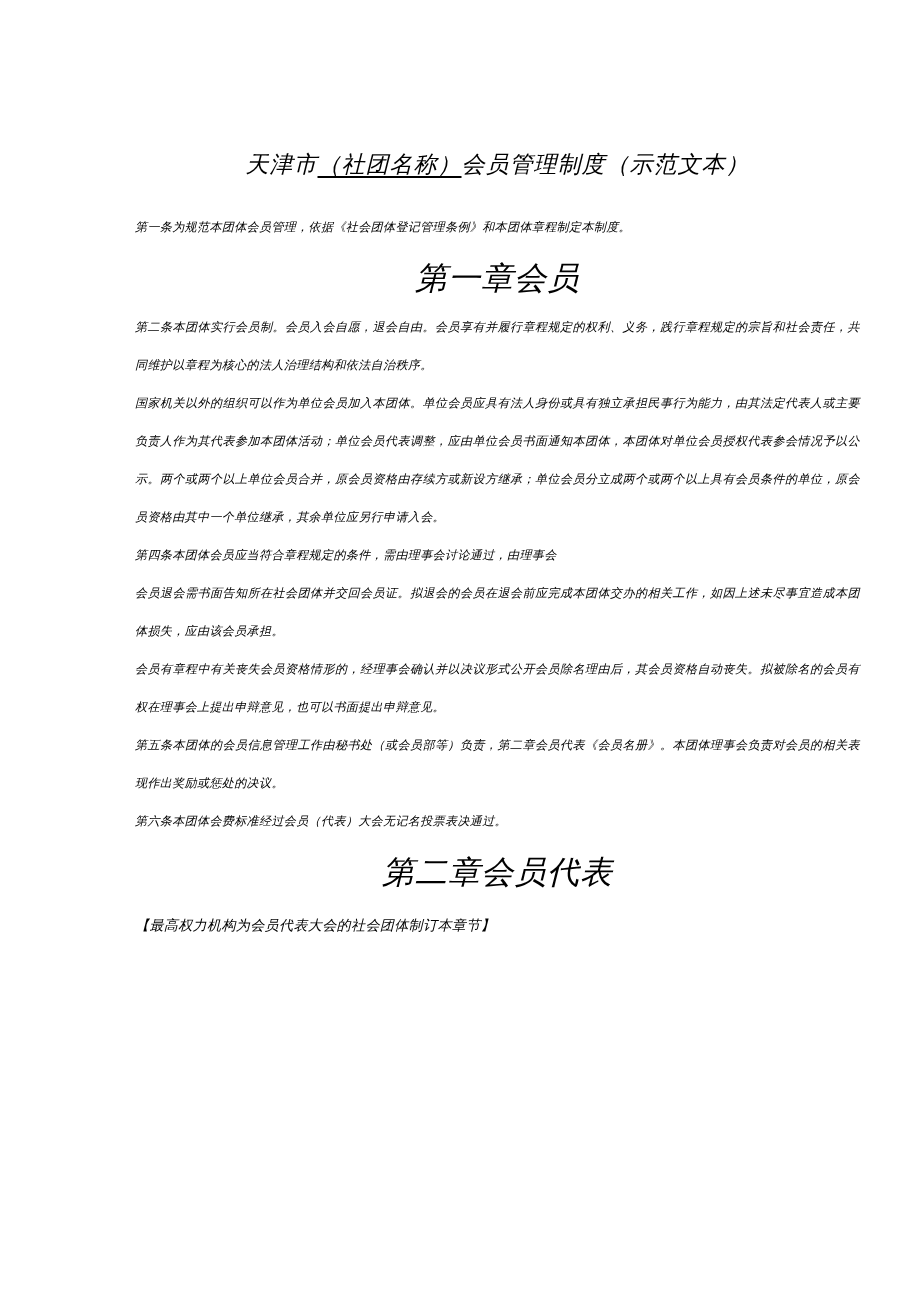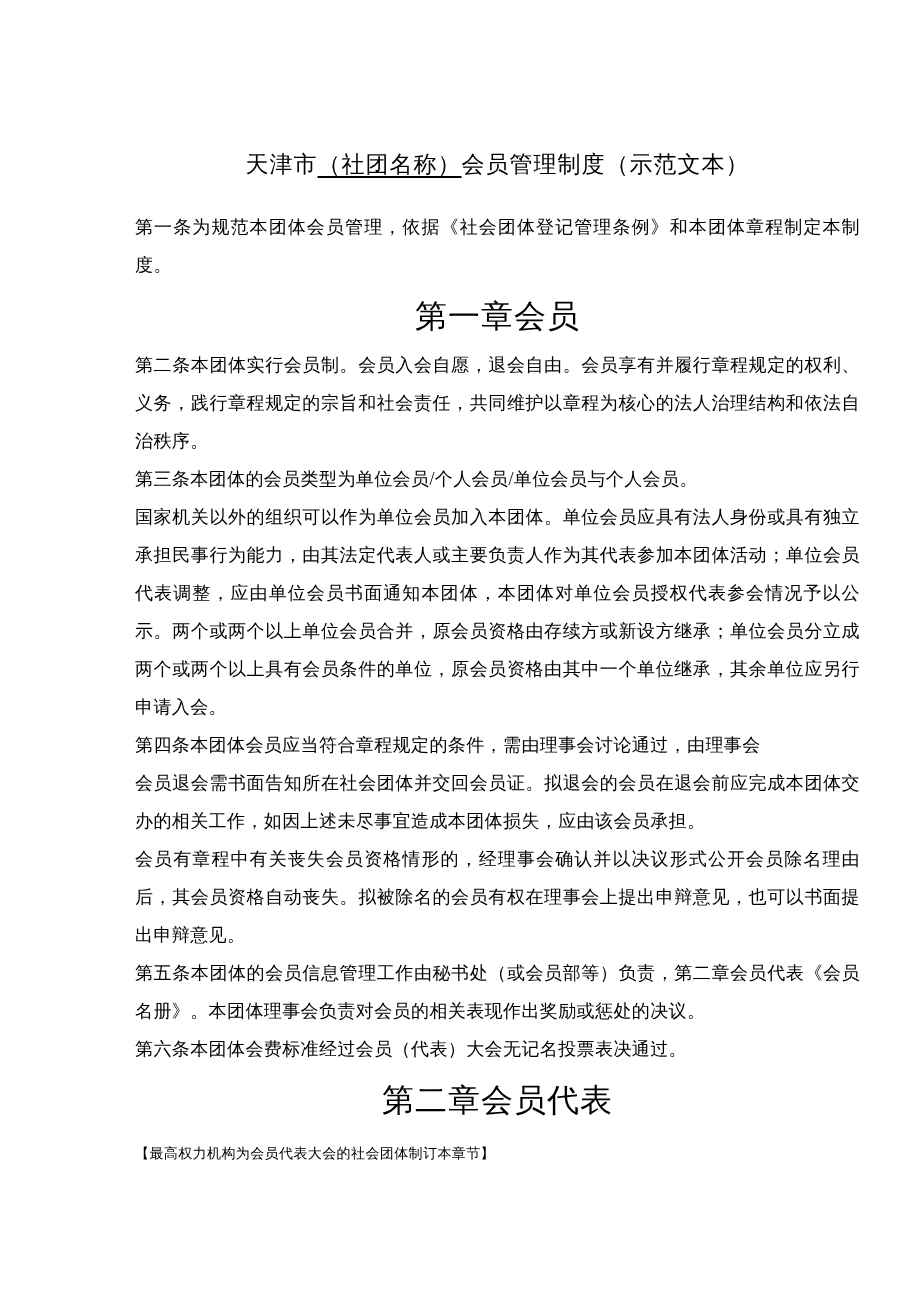--- a/index.html
+++ b/index.html
@@ -14,35 +14,36 @@
     margin: 0 auto;
     background: #ffffff;
     color: #000000;
     font-family: "Liberation Serif", "DejaVu Serif", serif;
     overflow: hidden;
     box-sizing: border-box;
   }
   .content {
     box-sizing: border-box;
     padding: 148px 60px 0 135px;
+    font-style: italic;
   }
   .doc-title {
     font-size: 23px;
     font-weight: 400;
     text-align: center;
     margin: 0 0 26px 0;
     letter-spacing: 1px;
     line-height: 34px;
   }
   .doc-title .underlined {
     text-decoration: underline;
     text-underline-offset: 4px;
   }
   .para {
-    font-size: 18px;
+    font-size: 12px;
     line-height: 38px;
     text-align: justify;
     text-justify: inter-ideograph;
     margin: 0;
     letter-spacing: 0.4px;
   }
   .chapter {
     font-size: 32px;
     font-weight: 400;
     text-align: center;
@@ -66,21 +67,20 @@
   <div class="content">
 
     <h1 class="doc-title"><span>天津市</span><span class="underlined">（社团名称）</span><span>会员管理制度（示范文本）</span></h1>
 
     <p class="para">第一条为规范本团体会员管理，依据《社会团体登记管理条例》和本团体章程制定本制度。</p>
 
     <h2 class="chapter">第一章会员</h2>
 
     <p class="para">第二条本团体实行会员制。会员入会自愿，退会自由。会员享有并履行章程规定的权利、义务，践行章程规定的宗旨和社会责任，共同维护以章程为核心的法人治理结构和依法自治秩序。</p>
 
-    <p class="para">第三条本团体的会员类型为单位会员/个人会员/单位会员与个人会员。</p>
 
     <p class="para">国家机关以外的组织可以作为单位会员加入本团体。单位会员应具有法人身份或具有独立承担民事行为能力，由其法定代表人或主要负责人作为其代表参加本团体活动；单位会员代表调整，应由单位会员书面通知本团体，本团体对单位会员授权代表参会情况予以公示。两个或两个以上单位会员合并，原会员资格由存续方或新设方继承；单位会员分立成两个或两个以上具有会员条件的单位，原会员资格由其中一个单位继承，其余单位应另行申请入会。</p>
 
     <p class="para">第四条本团体会员应当符合章程规定的条件，需由理事会讨论通过，由理事会</p>
 
 
     <p class="para">会员退会需书面告知所在社会团体并交回会员证。拟退会的会员在退会前应完成本团体交办的相关工作，如因上述未尽事宜造成本团体损失，应由该会员承担。</p>
 
     <p class="para">会员有章程中有关丧失会员资格情形的，经理事会确认并以决议形式公开会员除名理由后，其会员资格自动丧失。拟被除名的会员有权在理事会上提出申辩意见，也可以书面提出申辩意见。</p>
 

